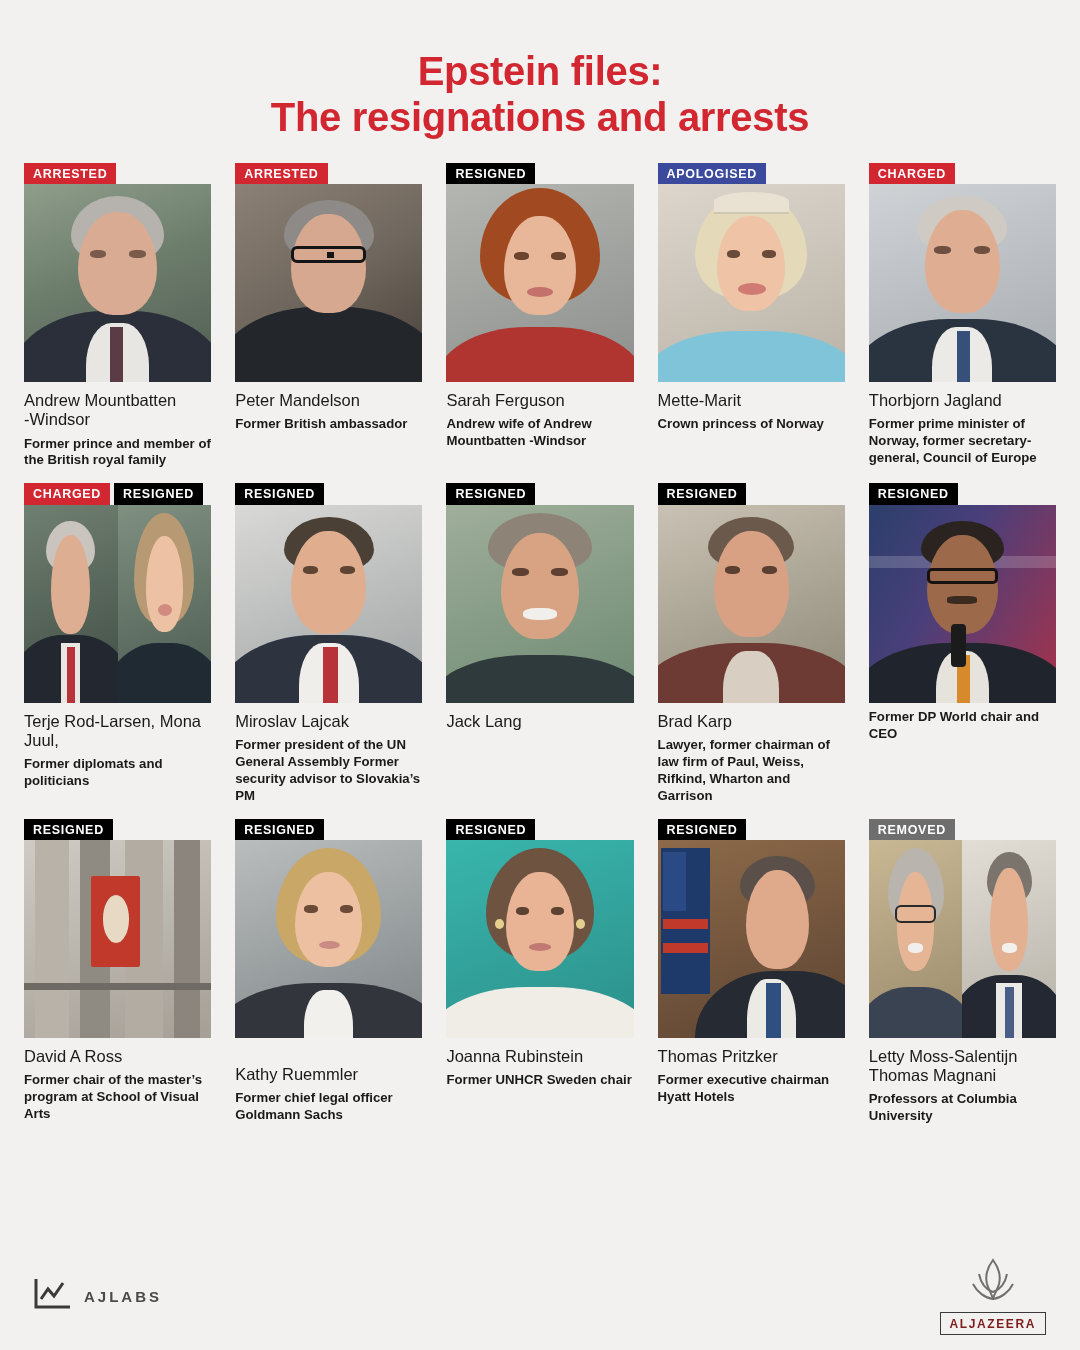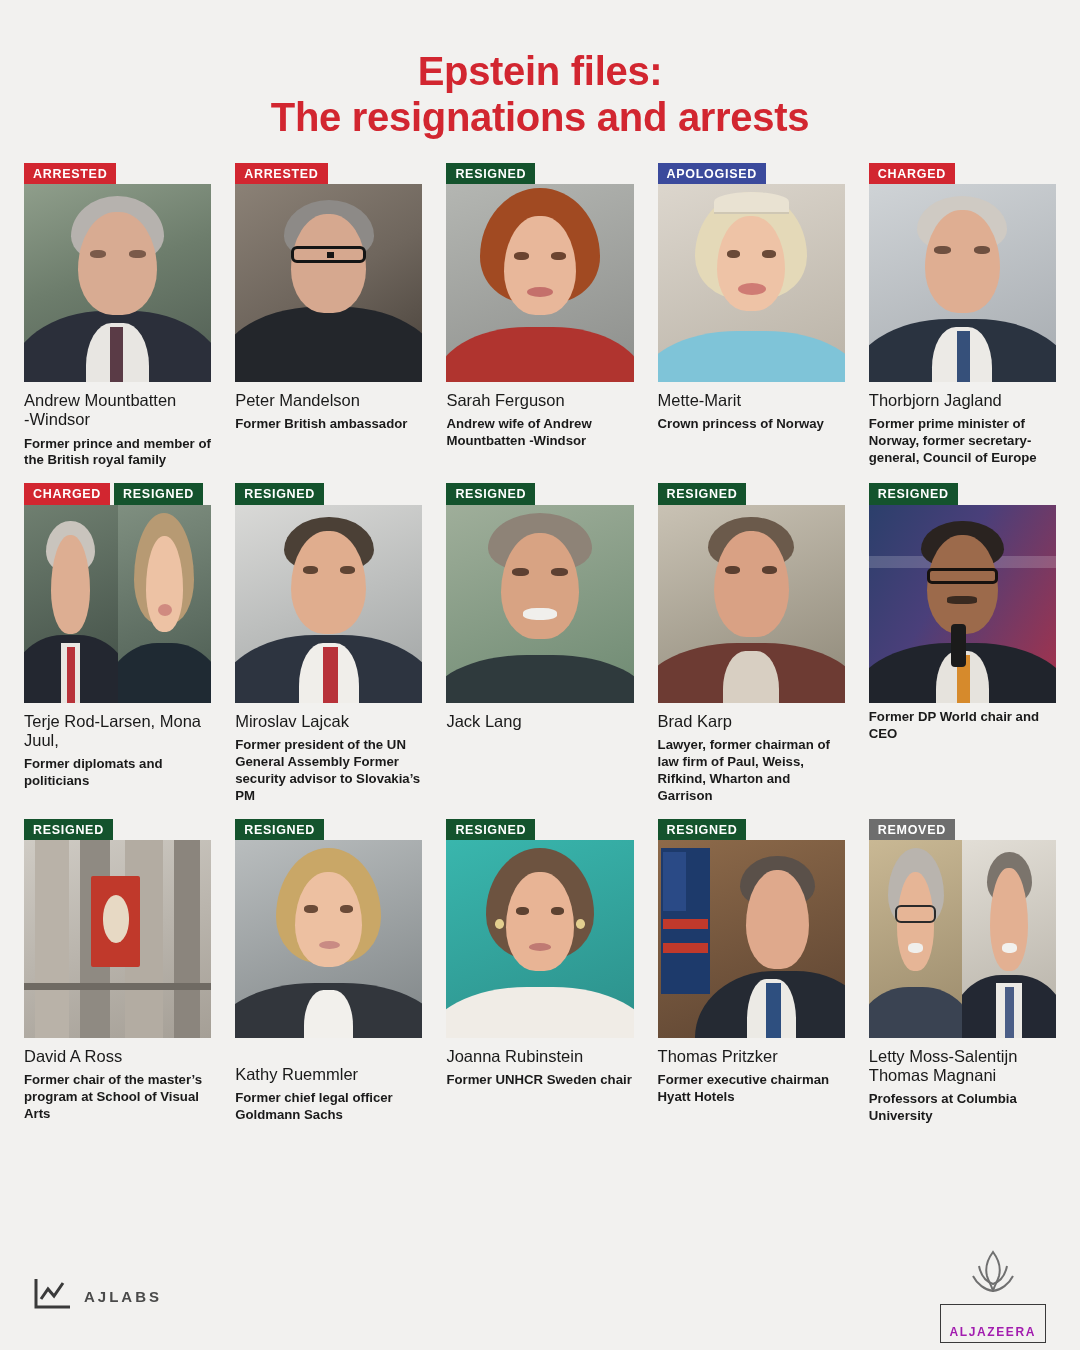--- a/index.html
+++ b/index.html
@@ -50,21 +50,21 @@
     font-size: 12.5px;
     font-weight: bold;
     letter-spacing: 0.7px;
     color: #ffffff;
     padding: 5px 9px 4px 9px;
     line-height: 1;
     text-transform: uppercase;
   }
   .badge.arrested  { background: #d22630; }
   .badge.charged   { background: #d22630; }
-  .badge.resigned  { background: #14532d; }
+  .badge.resigned  { background: #000000; }
   .badge.removed   { background: #6e6e6e; }
   .badge.apologised{ background: #3b4a9c; }
 
   .photo {
     width: 100%;
     height: 198px;
     overflow: hidden;
     position: relative;
     background: #cfcac4;
     display: flex;
@@ -104,22 +104,22 @@
   .source {
     font-size: 12.5px; font-weight: bold; letter-spacing: 1.3px; color: #6e6e6e;
     text-align: center; flex: 1;
   }
   .aj-logo-box {
     display: flex; flex-direction: column; align-items: center; gap: 6px;
   }
   .aj-mark { opacity: 0.85; }
   .aj-name {
     border: 1.6px solid #3a3a3a;
-    padding: 20px 9px 3px 9px;
-    font-size: 12px; font-weight: bold; letter-spacing: 1.6px; color: #a21caf;
+    padding: 4px 9px 3px 9px;
+    font-size: 12px; font-weight: bold; letter-spacing: 1.6px; color: #7f1d1d;
   }
 
   
   .bg { position: absolute; inset: 0; }
   .face {
     position: absolute; border-radius: 48% 48% 44% 44% / 56% 56% 44% 44%;
   }
   .hair { position: absolute; border-radius: 50% 50% 40% 40% / 60% 60% 40% 40%; }
   .body { position: absolute; border-radius: 44% 44% 0 0 / 70% 70% 0 0; }
   .shirt { position: absolute; border-radius: 40% 40% 0 0 / 60% 60% 0 0; }

